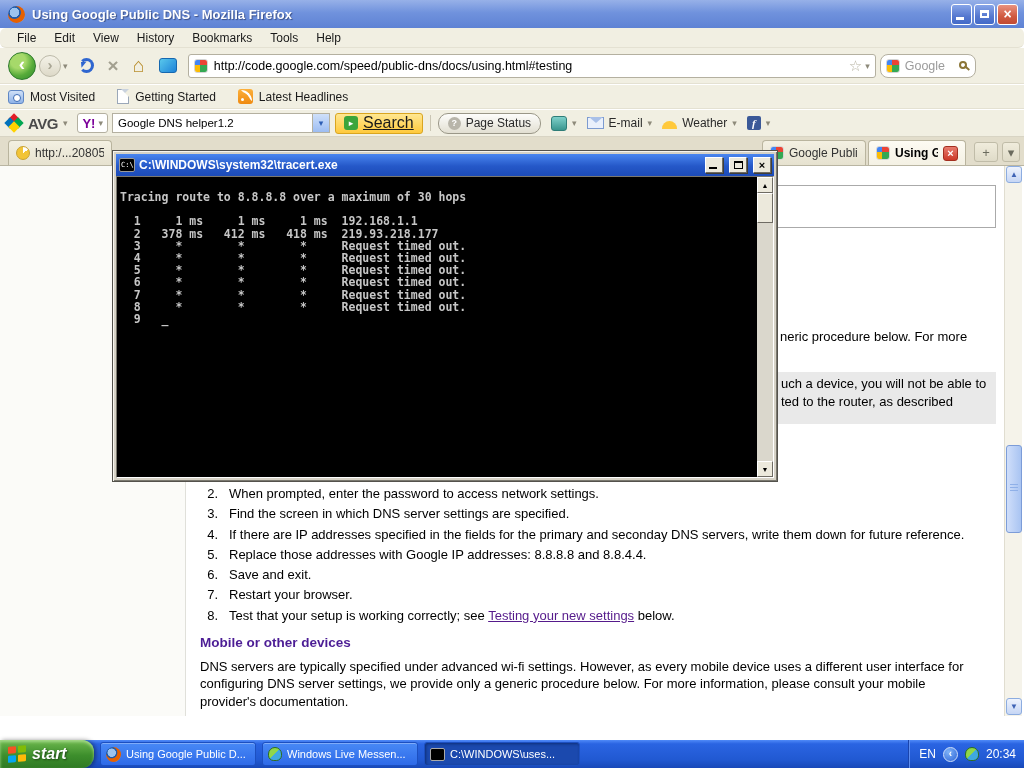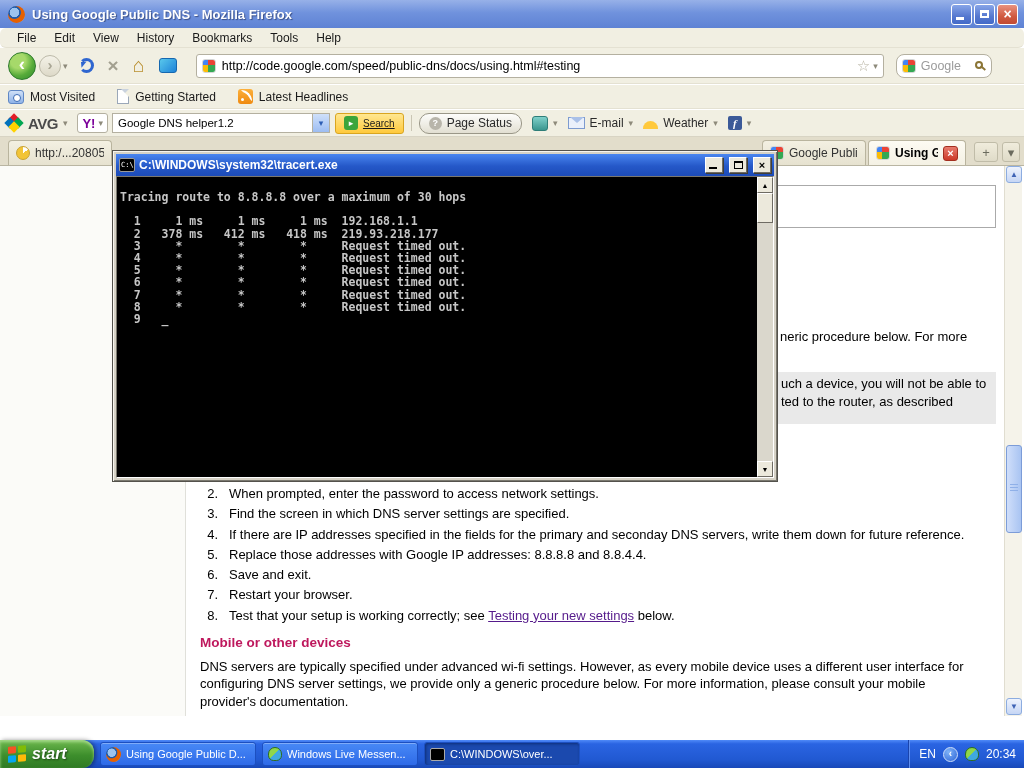--- a/index.html
+++ b/index.html
@@ -38,21 +38,21 @@
     display:flex;align-items:center;justify-content:center;line-height:0;padding-bottom:2px;}
   .nav-caret{font-size:9px;color:#8d8a7a;margin:0 4px 0 2px;}
   .tool-ic{margin:0 7px;flex:none;display:flex;align-items:center;justify-content:center;}
   .refresh-ic{width:15px;height:15px;border:3px solid #2f66d0;border-radius:50%;border-left-color:transparent;position:relative;}
   .refresh-ic::after{content:"";position:absolute;left:-5px;top:-3px;border:4px solid transparent;border-right-color:#2f66d0;transform:rotate(40deg);}
   .stop-ic{color:#a3a090;font-size:19px;font-weight:bold;}
   .home-ic{color:#b98f2f;font-size:20px;font-weight:bold;}
   .ext-ic{width:18px;height:15px;border-radius:3px;border:1px solid #1668b0;
     background:linear-gradient(135deg,#59c8ec 0%,#1d82d8 100%);}
   .url-box{height:24px;background:#fff;border:1px solid #b4b0a0;border-radius:3px;
-    display:flex;align-items:center;padding:0 5px;margin-left:12px;}
+    display:flex;align-items:center;padding:0 5px;margin-left:4px;}
   .url-box input{border:none;outline:none;flex:1;font-size:12.5px;color:#000;font-family:"Liberation Sans",sans-serif;background:transparent;}
   .g-ico{width:14px;height:14px;border-radius:3px;flex:none;position:relative;overflow:hidden;border:1px solid #d5d5d5;background:#fff;}
   .g-ico i{position:absolute;width:7px;height:7px;}
   .g-ico .q1{left:0;top:0;background:#4285f4;}
   .g-ico .q2{right:0;top:0;background:#ea4335;}
   .g-ico .q3{left:0;bottom:0;background:#fbbc05;}
   .g-ico .q4{right:0;bottom:0;background:#34a853;}
   .star-ic{color:#b7b3a2;font-size:15px;margin:0 3px;}
   .mini-caret{color:#8d8a7a;font-size:9px;}
   .search-box{width:96px;border-radius:8px;}
@@ -86,21 +86,21 @@
     padding:0 4px;margin-left:10px;gap:3px;}
   .yahoo-y{color:#7b0099;font-weight:bold;font-size:13px;}
   .avg-field{height:20px;width:218px;background:#fff;border:1px solid #b4b0a0;display:flex;align-items:center;margin-left:4px;}
   .avg-field input{border:none;outline:none;flex:1;font-size:11.5px;padding-left:5px;font-family:"Liberation Sans",sans-serif;}
   .combo-arrow{width:17px;height:18px;background:linear-gradient(#cfe0fa,#9dbdf2);border-left:1px solid #b4b0a0;
     color:#2c5db4;font-size:9px;display:flex;align-items:center;justify-content:center;}
   .avg-search-btn{height:21px;border:1px solid #d9a520;border-radius:3px;margin-left:5px;
     background:linear-gradient(#ffe791,#ffc93c);display:flex;align-items:center;gap:5px;padding:0 8px;}
   .avg-search-btn .go{width:14px;height:14px;border-radius:3px;background:#3ba53b;color:#fff;font-size:9px;
     display:flex;align-items:center;justify-content:center;}
-  .avg-search-btn span.lbl{font-size:10px;color:#1a1a1a;text-decoration:underline;}
+  .avg-search-btn span.lbl{font-size:16px;color:#1a1a1a;text-decoration:underline;}
   .vsep{width:1px;height:16px;background:#c9c5b4;margin:0 7px;}
   .pill-btn{height:21px;border:1px solid #9a9788;border-radius:10px;background:linear-gradient(#fdfdfb,#e2dfd2);
     display:flex;align-items:center;gap:5px;padding:0 9px;}
   .q-ic{width:13px;height:13px;border-radius:50%;background:#b8b5aa;color:#fff;font-size:9px;font-weight:bold;
     display:flex;align-items:center;justify-content:center;}
   .pill-btn span.lbl{font-size:12px;color:#2a2a2a;}
   .teal-ic{width:16px;height:15px;border-radius:3px;border:1px solid #2e7d78;background:linear-gradient(#7fd0ca,#3a968e);}
   .avg-item{display:flex;align-items:center;gap:5px;margin-left:10px;font-size:12px;color:#2a2a2a;}
   .env-ic{width:17px;height:12px;background:#eaf0fb;border:1px solid #7d9bd0;position:relative;}
   .env-ic::after{content:"";position:absolute;left:1px;top:-1px;border:7px solid transparent;border-top:6px solid #a9c0e8;border-bottom:none;}
@@ -124,21 +124,21 @@
   .content{position:absolute;left:0;top:166px;width:1024px;height:550px;background:#fff;overflow:hidden;}
   .left-col{position:absolute;left:0;top:0;width:186px;height:550px;background:#fbfbf8;border-right:1px solid #e0e0da;}
   .frag-box1{position:absolute;left:600px;top:19px;width:396px;height:43px;background:#fff;border:1px solid #aaa;}
   .frag-text1{position:absolute;left:780px;top:163px;font-size:13px;color:#000;white-space:nowrap;}
   .gray-box{position:absolute;left:600px;top:206px;width:396px;height:52px;background:#e9e9e9;}
   .gb-line{position:absolute;font-size:13px;color:#000;white-space:nowrap;}
   .steps{position:absolute;left:200px;top:318px;width:800px;}
   .step{display:flex;font-size:13px;line-height:20.3px;color:#000;white-space:nowrap;}
   .step .num{width:18px;text-align:right;margin-right:11px;flex:none;}
   .plink{color:#551a8b;text-decoration:underline;}
-  .page-h{position:absolute;left:200px;top:469px;font-size:13.5px;font-weight:bold;color:#be185d;}
+  .page-h{position:absolute;left:200px;top:469px;font-size:13.5px;font-weight:bold;color:#4c1d95;}
   .page-p{position:absolute;left:200px;top:492px;width:775px;font-size:13px;line-height:17.3px;color:#000;}
 
   
   .ff-scroll{position:absolute;left:1004px;top:166px;width:18px;height:550px;background:#f5f3ea;border-left:1px solid #e0ddd0;}
   .ff-sb-btn{position:absolute;left:1px;width:16px;height:17px;border:1px solid #8cace0;border-radius:3px;
     background:linear-gradient(#eef3fd,#c6d6f5);color:#3f63b5;font-size:8px;display:flex;align-items:center;justify-content:center;}
   .ff-sb-thumb{position:absolute;left:1px;top:279px;width:16px;height:88px;border:1px solid #7c9cd8;border-radius:3px;
     background:linear-gradient(to right,#cfdefa,#a9c4f2);}
   .ff-sb-thumb::after{content:"";position:absolute;left:3px;top:38px;width:8px;height:8px;
     background:repeating-linear-gradient(to bottom,#8fb0e8 0 1px,transparent 1px 3px);}
@@ -453,21 +453,21 @@
     <div class="task">
       <i class="ff-mini"></i>
       <span>Using Google Public D...</span>
     </div>
     <div class="task">
       <i class="msn-mini"></i>
       <span>Windows Live Messen...</span>
     </div>
     <div class="task pressed">
       <i class="cmd-mini"></i>
-      <span>C:\WINDOWS\over...</span>
+      <span>C:\WINDOWS\uses...</span>
     </div>
     <div class="tray">
       <span class="tray-lang">EN</span>
       <span class="tray-arrow">‹</span>
       <i class="msn-mini"></i>
       <span class="tray-clock">20:34</span>
     </div>
   </div>
 
 </div>

